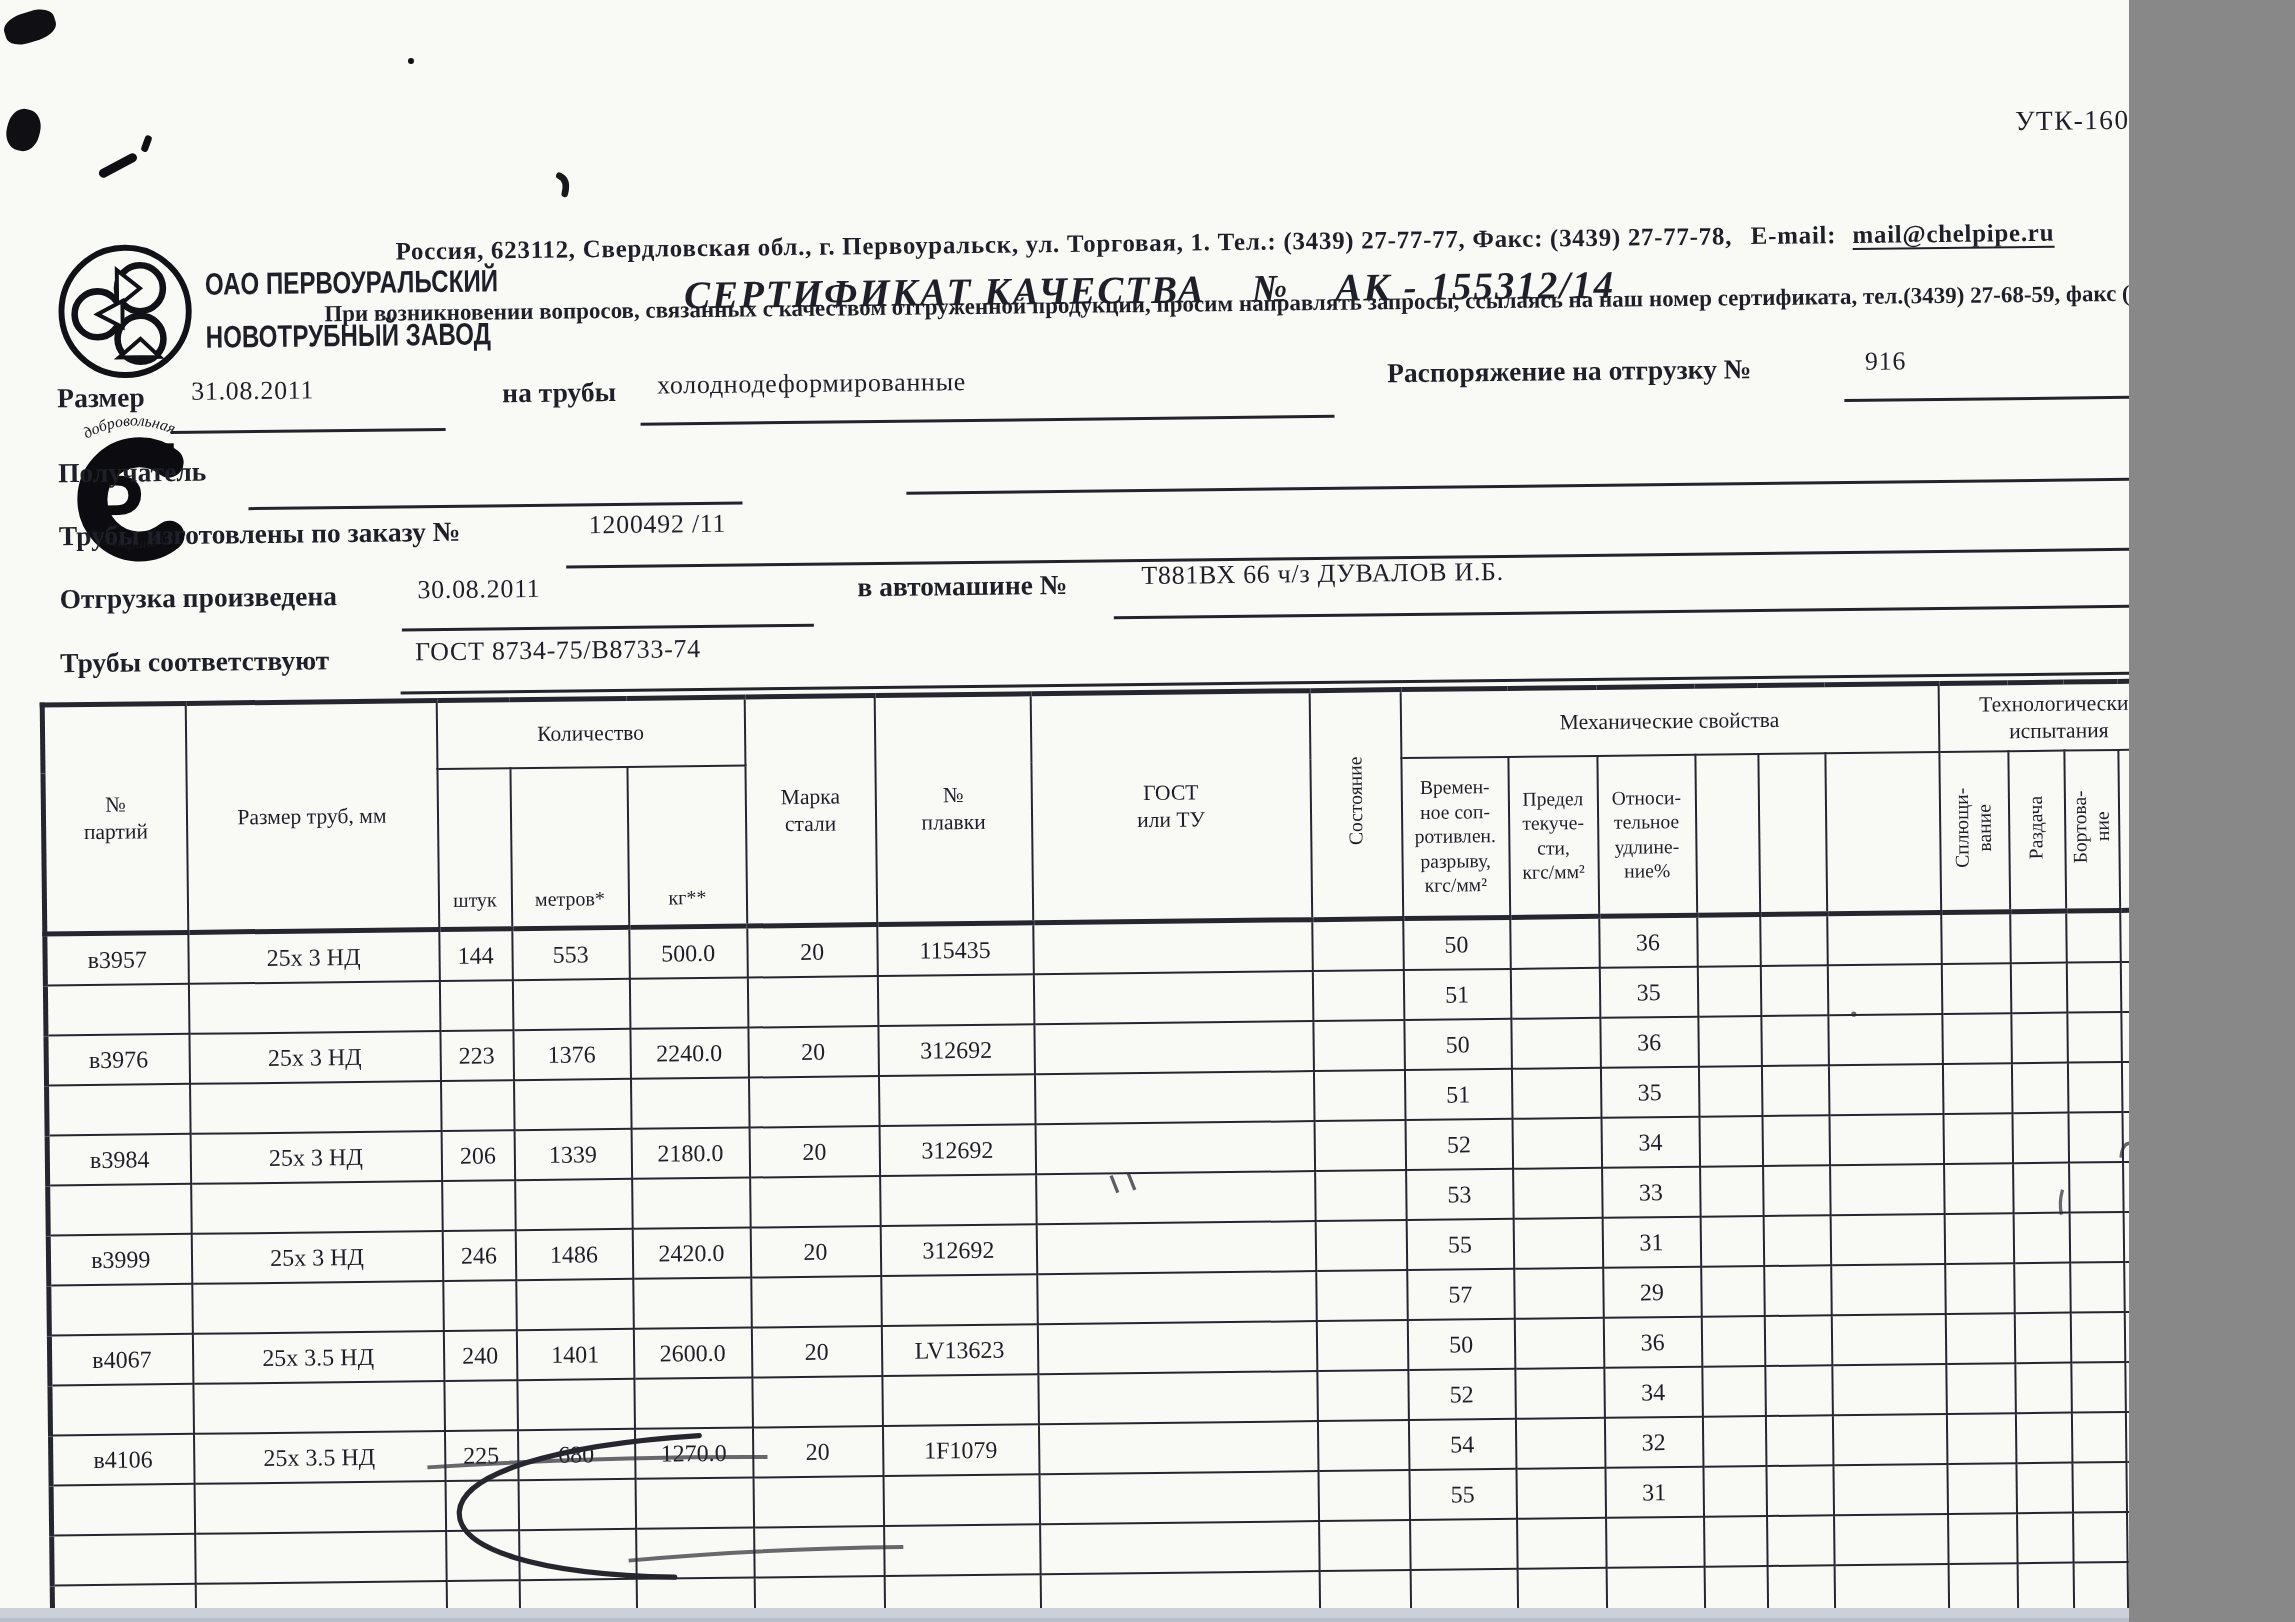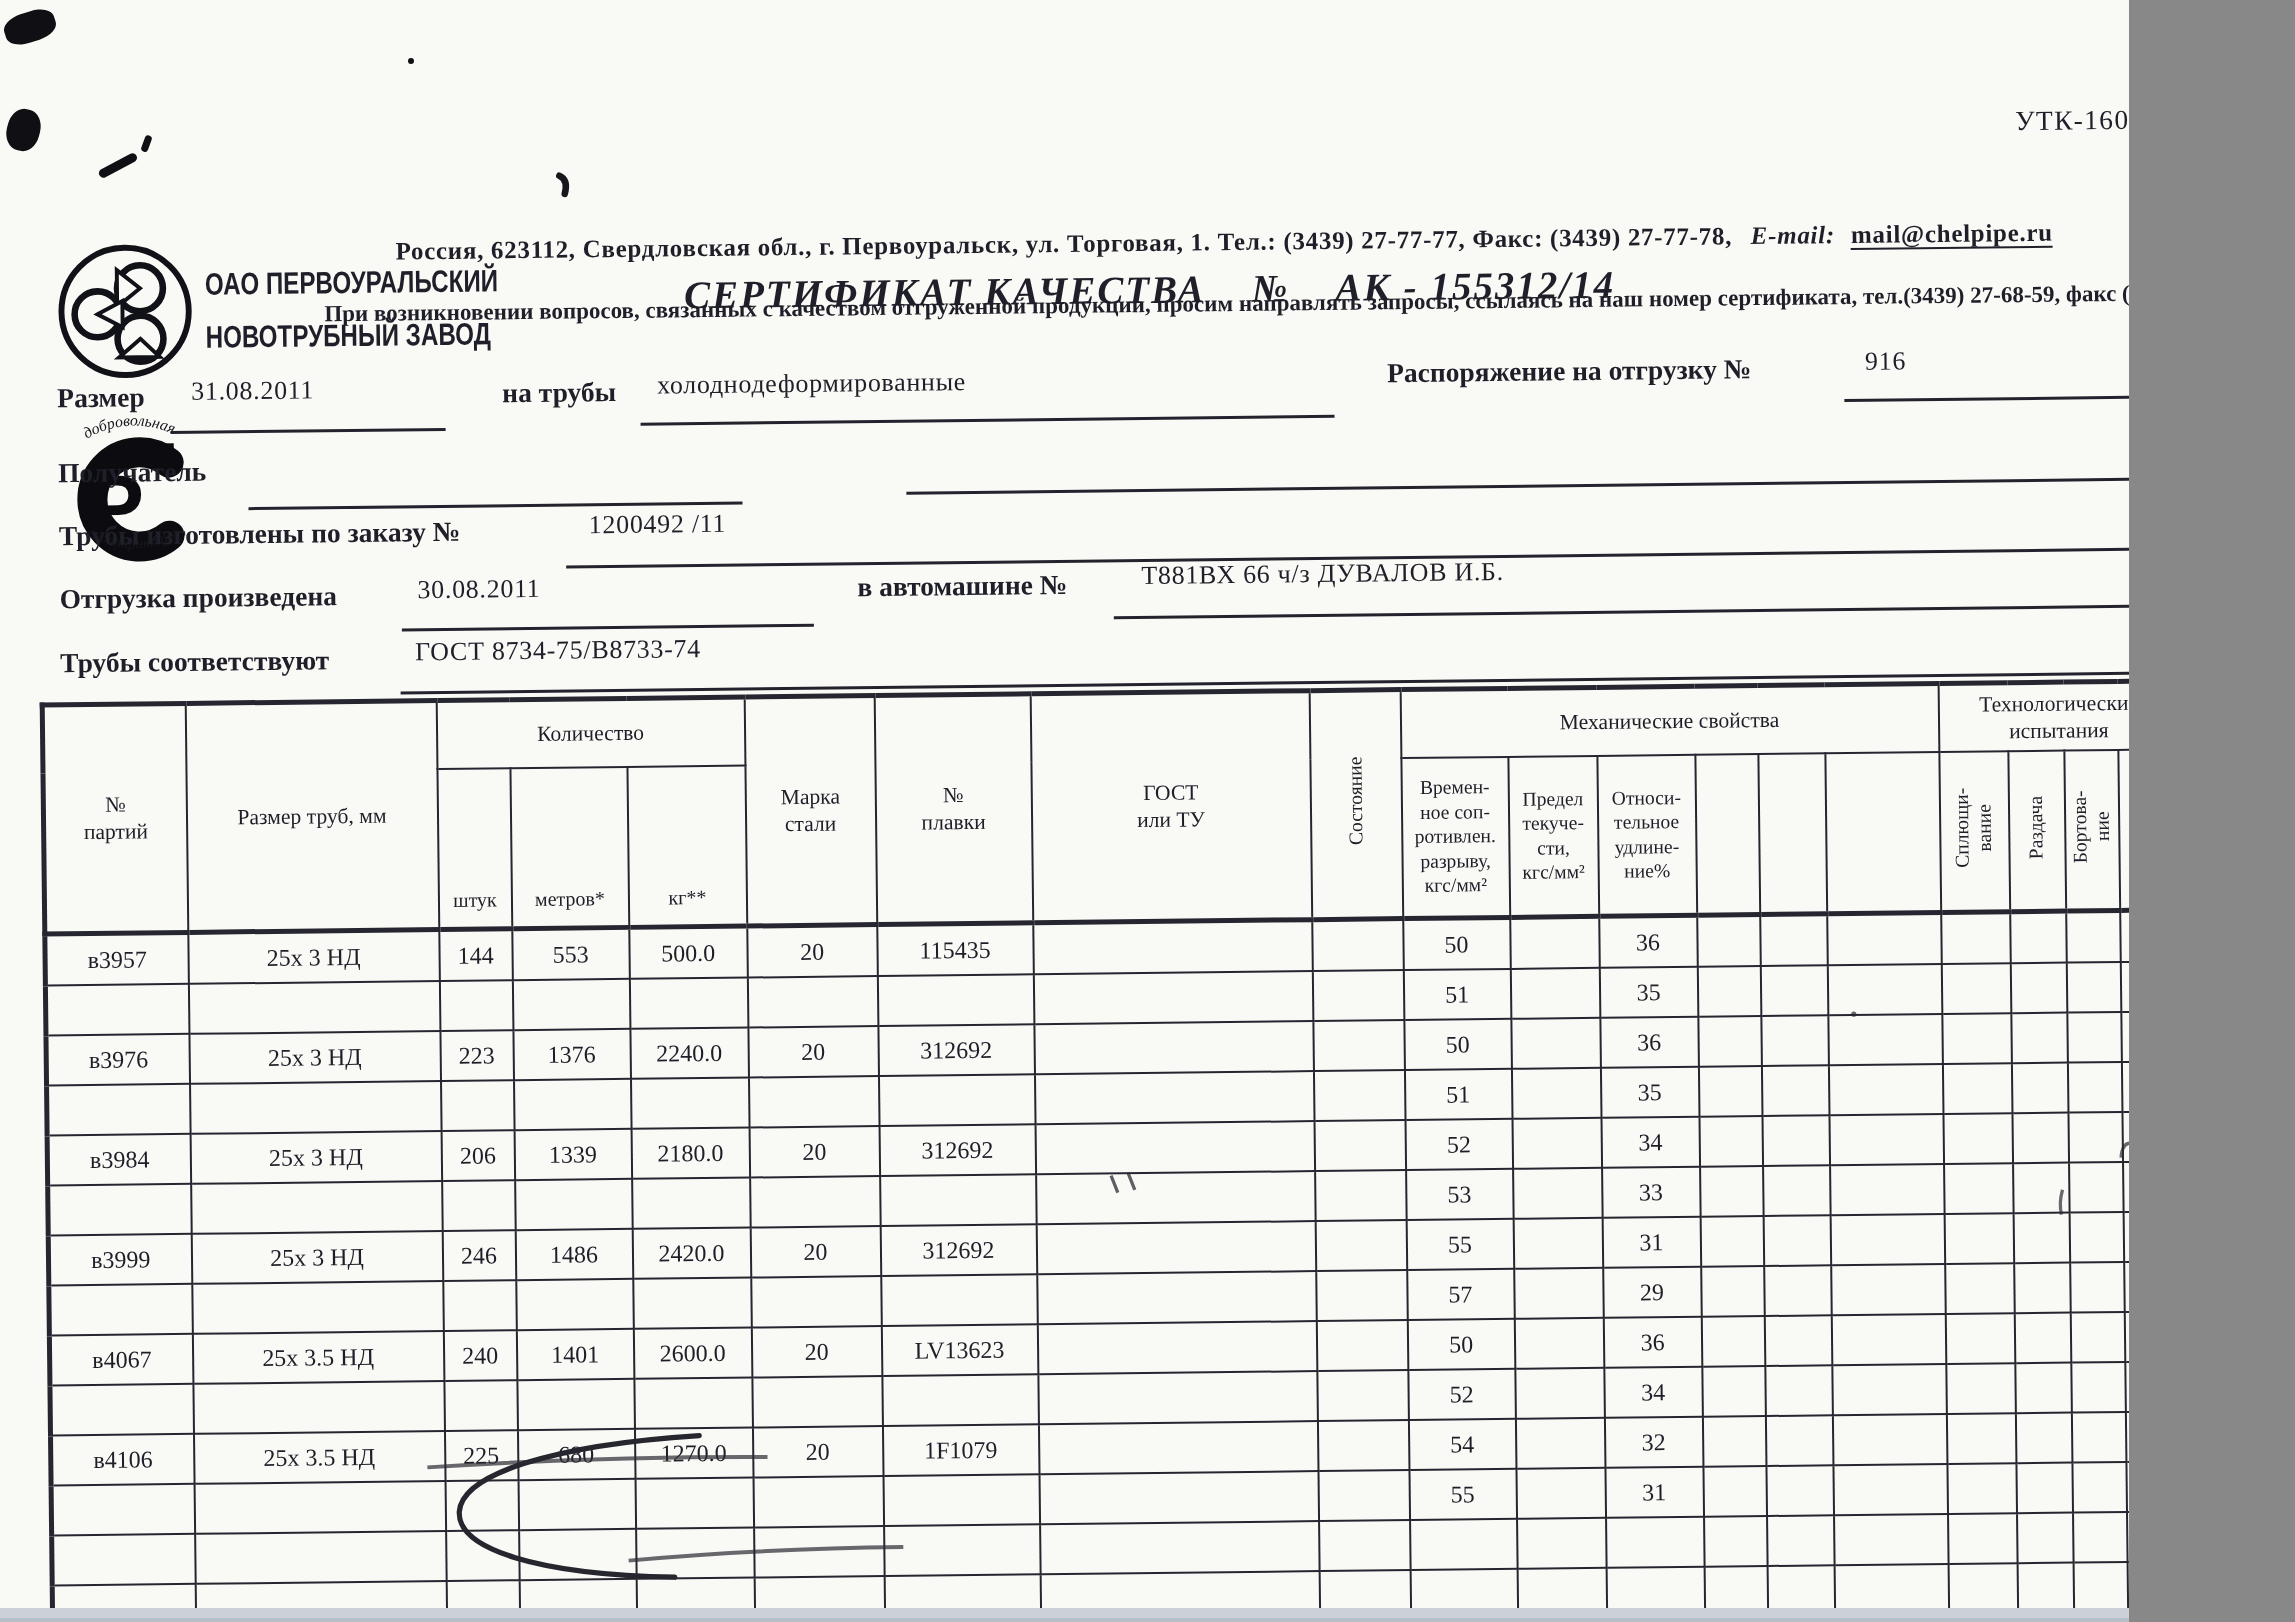--- a/index.html
+++ b/index.html
@@ -83,21 +83,21 @@
       <path d="M 178 100 A 72 72 0 1 0 178 212" fill="none" stroke="#0c0c10" stroke-width="46" stroke-linecap="round"></path>
       <text id="stampP" x="50" y="212" font-size="135" font-weight="bold" font-family="Liberation Sans,sans-serif" fill="#0c0c10">Р</text>
       <text id="stampT" x="150" y="112" font-size="78" font-weight="bold" font-family="Liberation Sans,sans-serif" fill="#0c0c10">т</text>
       <text font-size="24" font-family="Liberation Serif,serif" font-style="italic" fill="#16161c">
         <textPath href="#arcB" startOffset="12%" id="stampBotTP">сертификация</textPath>
       </text>
     </svg>
 
     <div class="abs addr1" style="left:402px;top:229px;">
       <span>Россия, 623112, Свердловская обл., г. Первоуральск, ул. Торговая, 1. Тел.: (3439) 27-77-77, Факс: (3439) 27-77-78,</span>
-      <span style="margin-left:11.8px;font-style:italic;">E-mail:</span>
+      <span style="margin-left:11.8px;">E-mail:</span>
       <span class="email" style="margin-left:9.2px;">mail@chelpipe.ru</span>
     </div>
     <div class="abs addr2" style="left:330px;top:292px;">При возникновении вопросов, связанных с качеством отгруженной продукции, просим направлять запросы, ссылаясь на наш номер сертификата, тел.(3439) 27-68-59, факс (3439) 27-53-23</div>
 
     <div class="abs title-row" style="left:690px;top:267px;">
       <span>СЕРТИФИКАТ КАЧЕСТВА</span>
       <span>№</span>
       <span>АК - 155312/14</span>
     </div>
 

